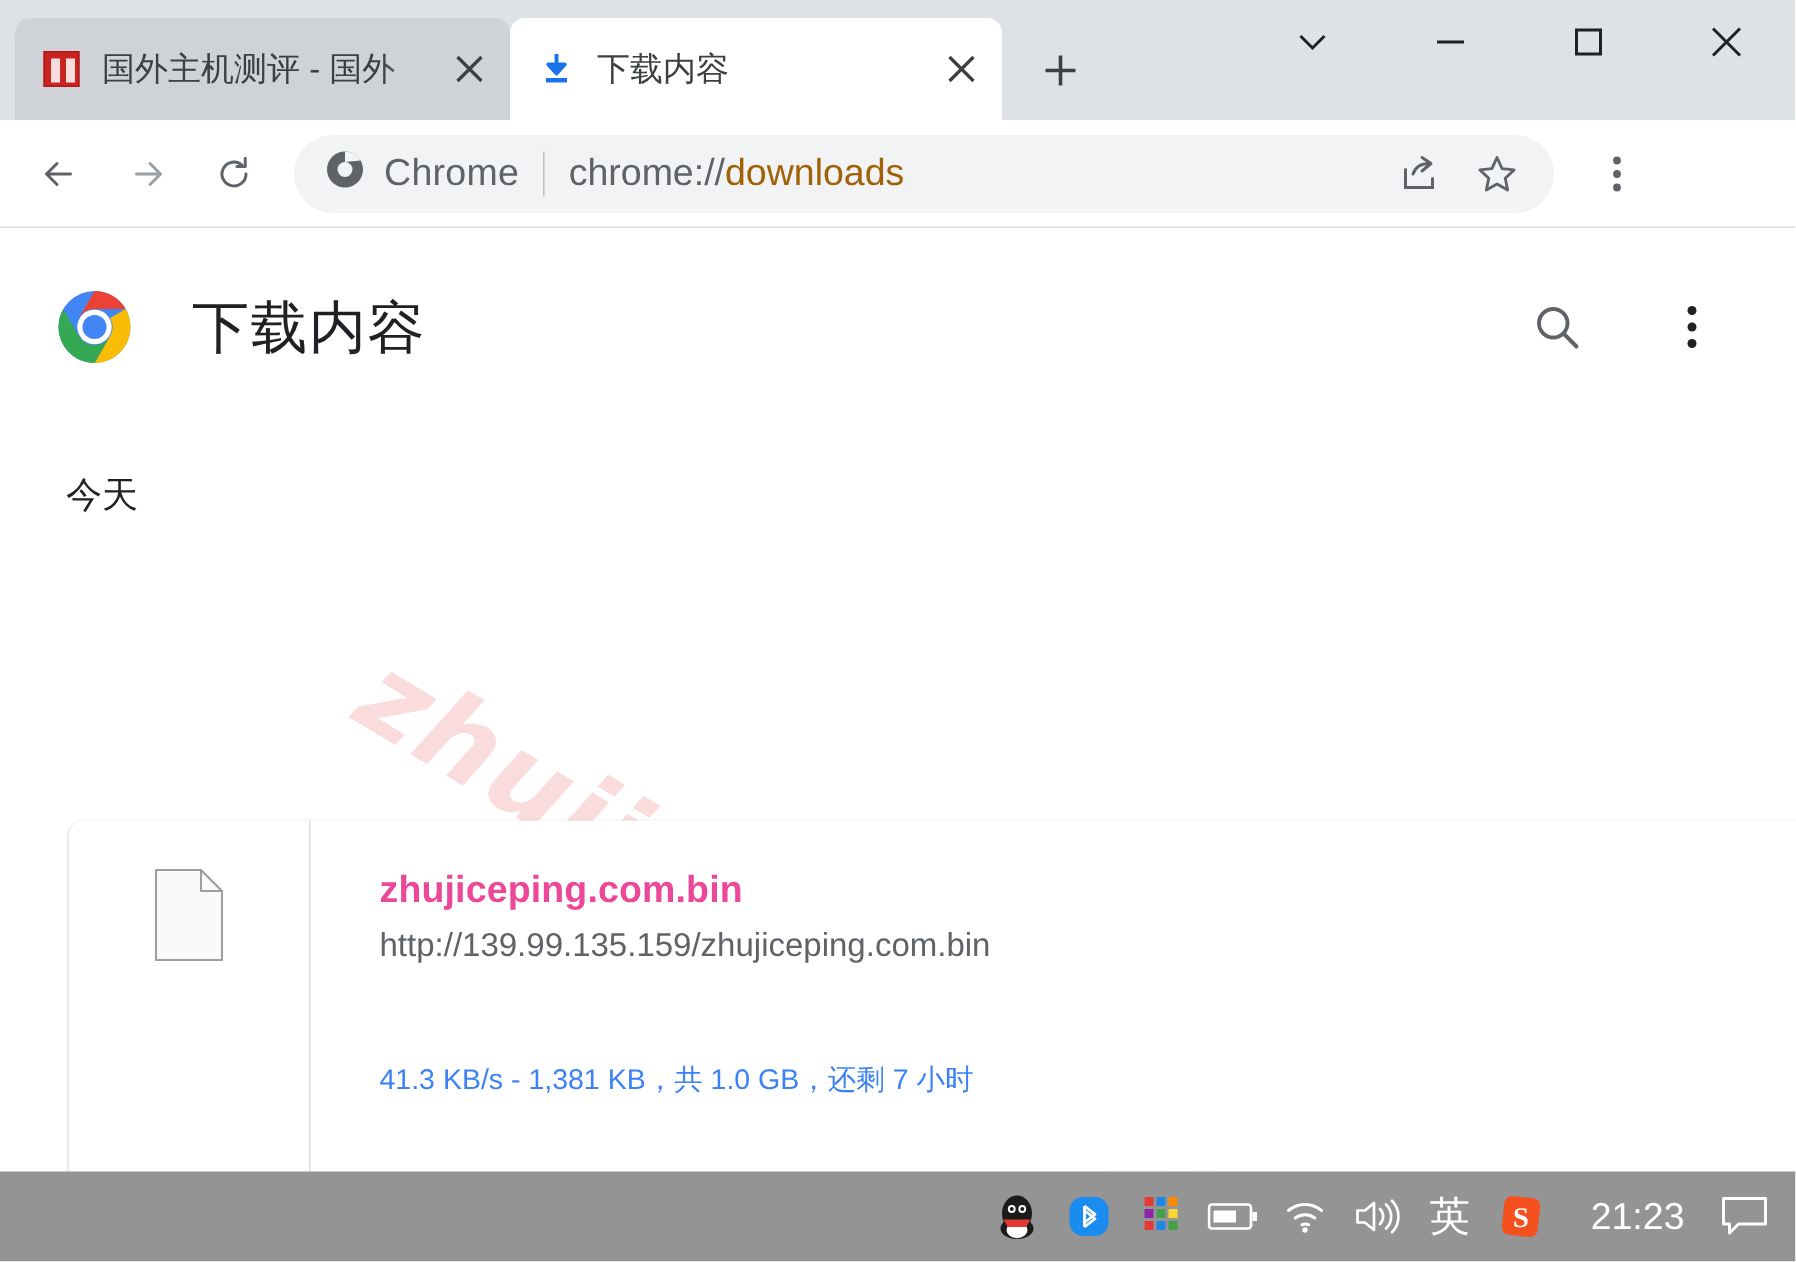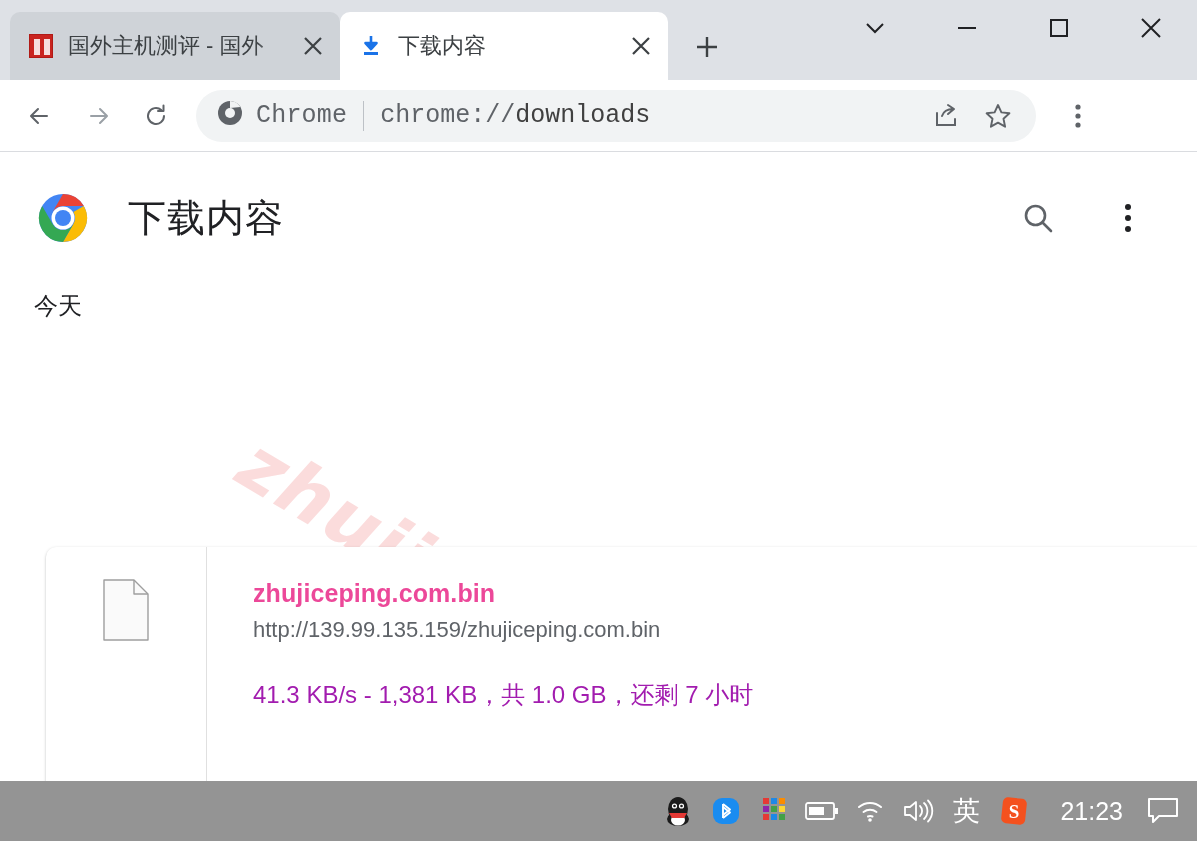--- a/index.html
+++ b/index.html
@@ -64,61 +64,61 @@
   
   .toolbar {
     height: 72px; background: #ffffff;
     display: flex; align-items: center; padding: 0 14px;
     border-bottom: 1px solid #dadce0;
   }
   .navbtn { width: 52px; height: 52px; display:flex; align-items:center; justify-content:center; margin-right: 6px; border-radius: 50%; }
   .omnibox {
     flex: 1 1 auto; height: 52px; background: #f1f3f4; border-radius: 26px;
     display: flex; align-items: center; padding: 0 16px 0 20px;
-    margin-left: 8px; margin-right: 16px; max-width: 840px; font-family: Liberation Mono, monospace;
+    margin-left: 8px; margin-right: 16px; max-width: 840px;
   }
   .omni-chip { display: flex; align-items: center; }
   .omni-chip-label { font-size: 25px; color: #5f6368; margin-left: 12px; letter-spacing: .2px; }
   .omni-sep { width: 1px; height: 30px; background: #bdc1c6; margin: 0 16px; }
   .omni-url { font-size: 25px; color: #5f6368; white-space: nowrap; }
-  .omni-url b { color: #404040; font-weight: 400; }
+  .omni-url b { color: #a16207; font-weight: 400; }
   .omni-actions { margin-left: auto; display: flex; align-items: center; gap: 8px; }
   .omni-icon { width: 44px; height: 44px; display:flex; align-items:center; justify-content:center; border-radius:50%; }
   .kebab { width: 44px; height: 52px; display:flex; align-items:center; justify-content:center; margin-left: 4px;}
 
   
   .page { position: relative; height: 636px; background: #ffffff; overflow: hidden; }
   .page-header {
     display: flex; align-items: center; height: 96px; padding: 0 24px 0 38px;
     margin-top: 18px;
   }
   .chrome-logo { width: 50px; height: 50px; flex: 0 0 50px; }
   .page-title { font-size: 38px; color: #202124; margin-left: 40px; font-weight: 400; letter-spacing: 1px; }
   .page-header-actions { margin-left: auto; display: flex; align-items: center; gap: 44px; padding-right: 22px;}
   .hdr-icon { width: 46px; height: 46px; display: flex; align-items: center; justify-content: center; border-radius: 50%; }
 
   .section-date {
-    font-size: 24px; color: #202124; padding-left: 34px; margin-top: 24px;
+    font-size: 24px; color: #202124; padding-left: 44px; margin-top: 48px;
   }
 
   .dl-card {
     position: absolute; left: 46px; top: 395px; right: -20px; height: 357px;
     background: #ffffff; border-radius: 10px;
     box-shadow: 0 1px 3px rgba(60,64,67,.26), 0 1px 2px rgba(60,64,67,.10);
     display: flex;
   }
   .dl-icon-col {
     width: 161px; flex: 0 0 161px; border-right: 1px solid #e0e0e0;
     display: flex; align-items: flex-start; justify-content: center; padding-top: 32px;
   }
   .file-glyph { width: 46px; height: 62px; }
   .dl-body { flex: 1 1 auto; padding: 32px 26px 0 46px; position: relative; }
   .dl-name { font-size: 25px; color: #ec4899; font-weight: 700; letter-spacing: .1px; }
   .dl-url { font-size: 22px; color: #5f6368; margin-top: 9px; }
-  .dl-status { font-size: 24px; color: #a21caf; margin-top: 36px; }
+  .dl-status { font-size: 19px; color: #3b82f6; margin-top: 64px; }
 
   
   .watermark {
     position: absolute; left: 268px; top: 268px;
     font-size: 74px; color: #fbdcdc; font-weight: 700;
     transform: rotate(31deg); transform-origin: left top;
     letter-spacing: 2px; pointer-events: none; white-space: nowrap;
     font-family: "DejaVu Sans", sans-serif; font-style: italic;
   }
 

